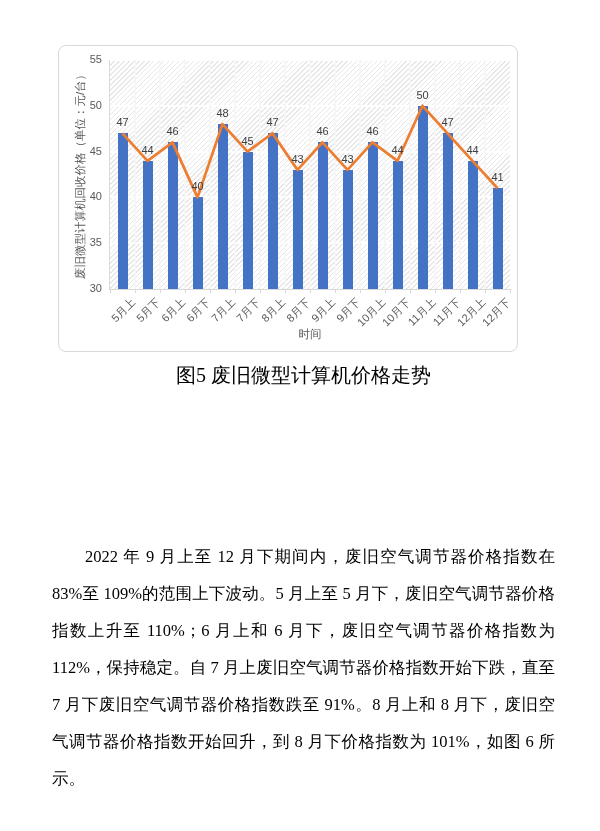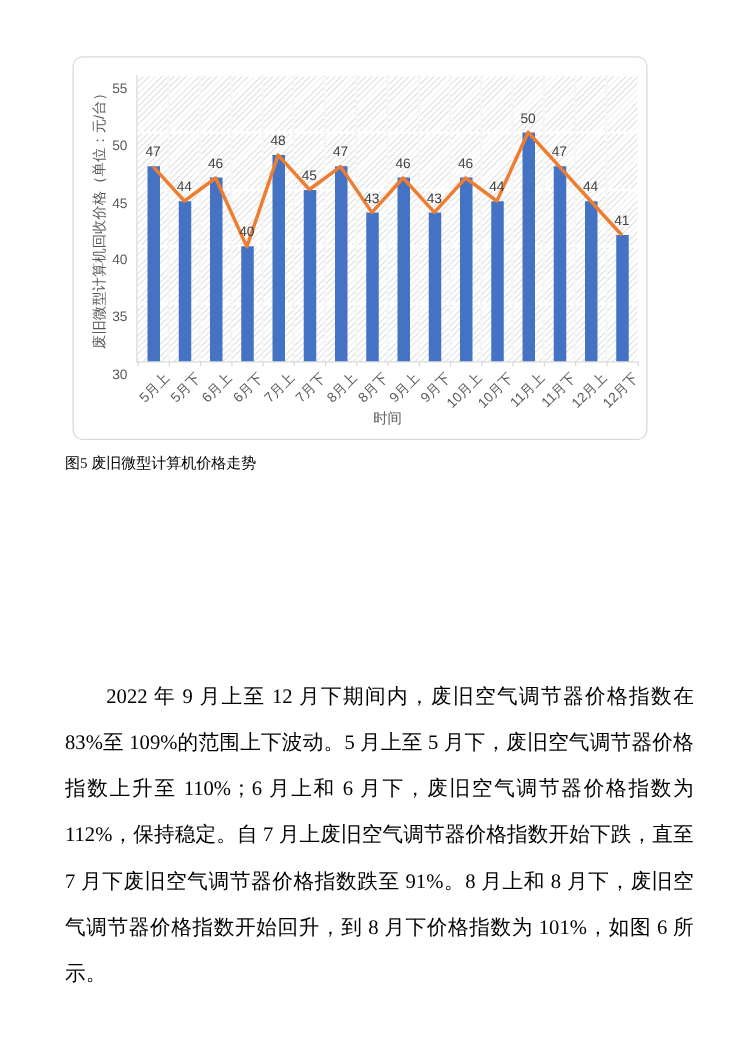--- a/index.html
+++ b/index.html
@@ -13,36 +13,36 @@
              background-color:#ffffff;
              background-image:repeating-linear-gradient(135deg,#e7e7e7 0,#e7e7e7 1px,transparent 1px,transparent 3.5px);
              border-left:1px solid #d9d9d9;border-bottom:1px solid #d9d9d9;}
   .hgrid{position:absolute;left:0;width:100%;height:2px;background:#ffffff;}
   .vgrid{position:absolute;top:0;height:100%;width:2px;background:#f6f6f6;}
   .bar{position:absolute;width:10px;background:#4472C4;}
   .pt-label{position:absolute;transform:translateX(-50%);white-space:nowrap;
             font-family:"Liberation Sans","DejaVu Sans",sans-serif;font-size:11px;color:#404040;}
   .ytick-anchor{position:absolute;left:-8px;width:0;height:0;}
   .ytick-anchor span{position:absolute;right:0;top:-7px;white-space:nowrap;
-            font-family:"Liberation Sans","DejaVu Sans",sans-serif;font-size:11px;color:#595959;margin-top:12px;}
+            font-family:"Liberation Sans","DejaVu Sans",sans-serif;font-size:11px;color:#595959;}
   .xtickmark{position:absolute;width:1px;height:4px;background:#d9d9d9;}
   .xlab-anchor{position:absolute;width:0;height:0;}
   .xlab-anchor span{position:absolute;right:0;top:0;white-space:nowrap;
             transform:rotate(-45deg);transform-origin:100% 0;
             font-family:"Liberation Sans","DejaVu Sans",sans-serif;font-size:11px;color:#595959;}
   .y-axis-title{position:absolute;left:21px;top:128px;transform:translate(-50%,-50%) rotate(-90deg);
             white-space:nowrap;font-family:"Liberation Sans","DejaVu Sans",sans-serif;
             font-size:11.5px;color:#595959;}
   .x-axis-title{position:absolute;left:200px;top:267px;transform:translateX(-50%);
             font-family:"Liberation Sans","DejaVu Sans",sans-serif;font-size:11.5px;color:#595959;}
   .line-svg{position:absolute;left:0;top:0;overflow:visible;}
 
   
-  .figure-caption{position:absolute;left:52px;top:362px;width:503px;text-align:left;
-            font-size:12px;color:#000;}
+  .figure-caption{position:absolute;left:52px;top:362px;width:503px;text-align:center;
+            font-size:20px;color:#000;}
   .section-heading{position:absolute;left:82px;top:445px;
             font-family:"Liberation Sans","DejaVu Sans",sans-serif;
             font-weight:bold;font-size:17.5px;color:#1a1a1a;letter-spacing:1px;}
   .subsection-heading{position:absolute;left:86px;top:494px;
             font-size:16.5px;color:#000;letter-spacing:3px;}
   .body-paragraph{position:absolute;left:52px;top:538px;width:503px;
             font-size:16.5px;line-height:37px;text-align:justify;text-indent:2em;color:#000;}
 </style>
 </head>
 <body>

